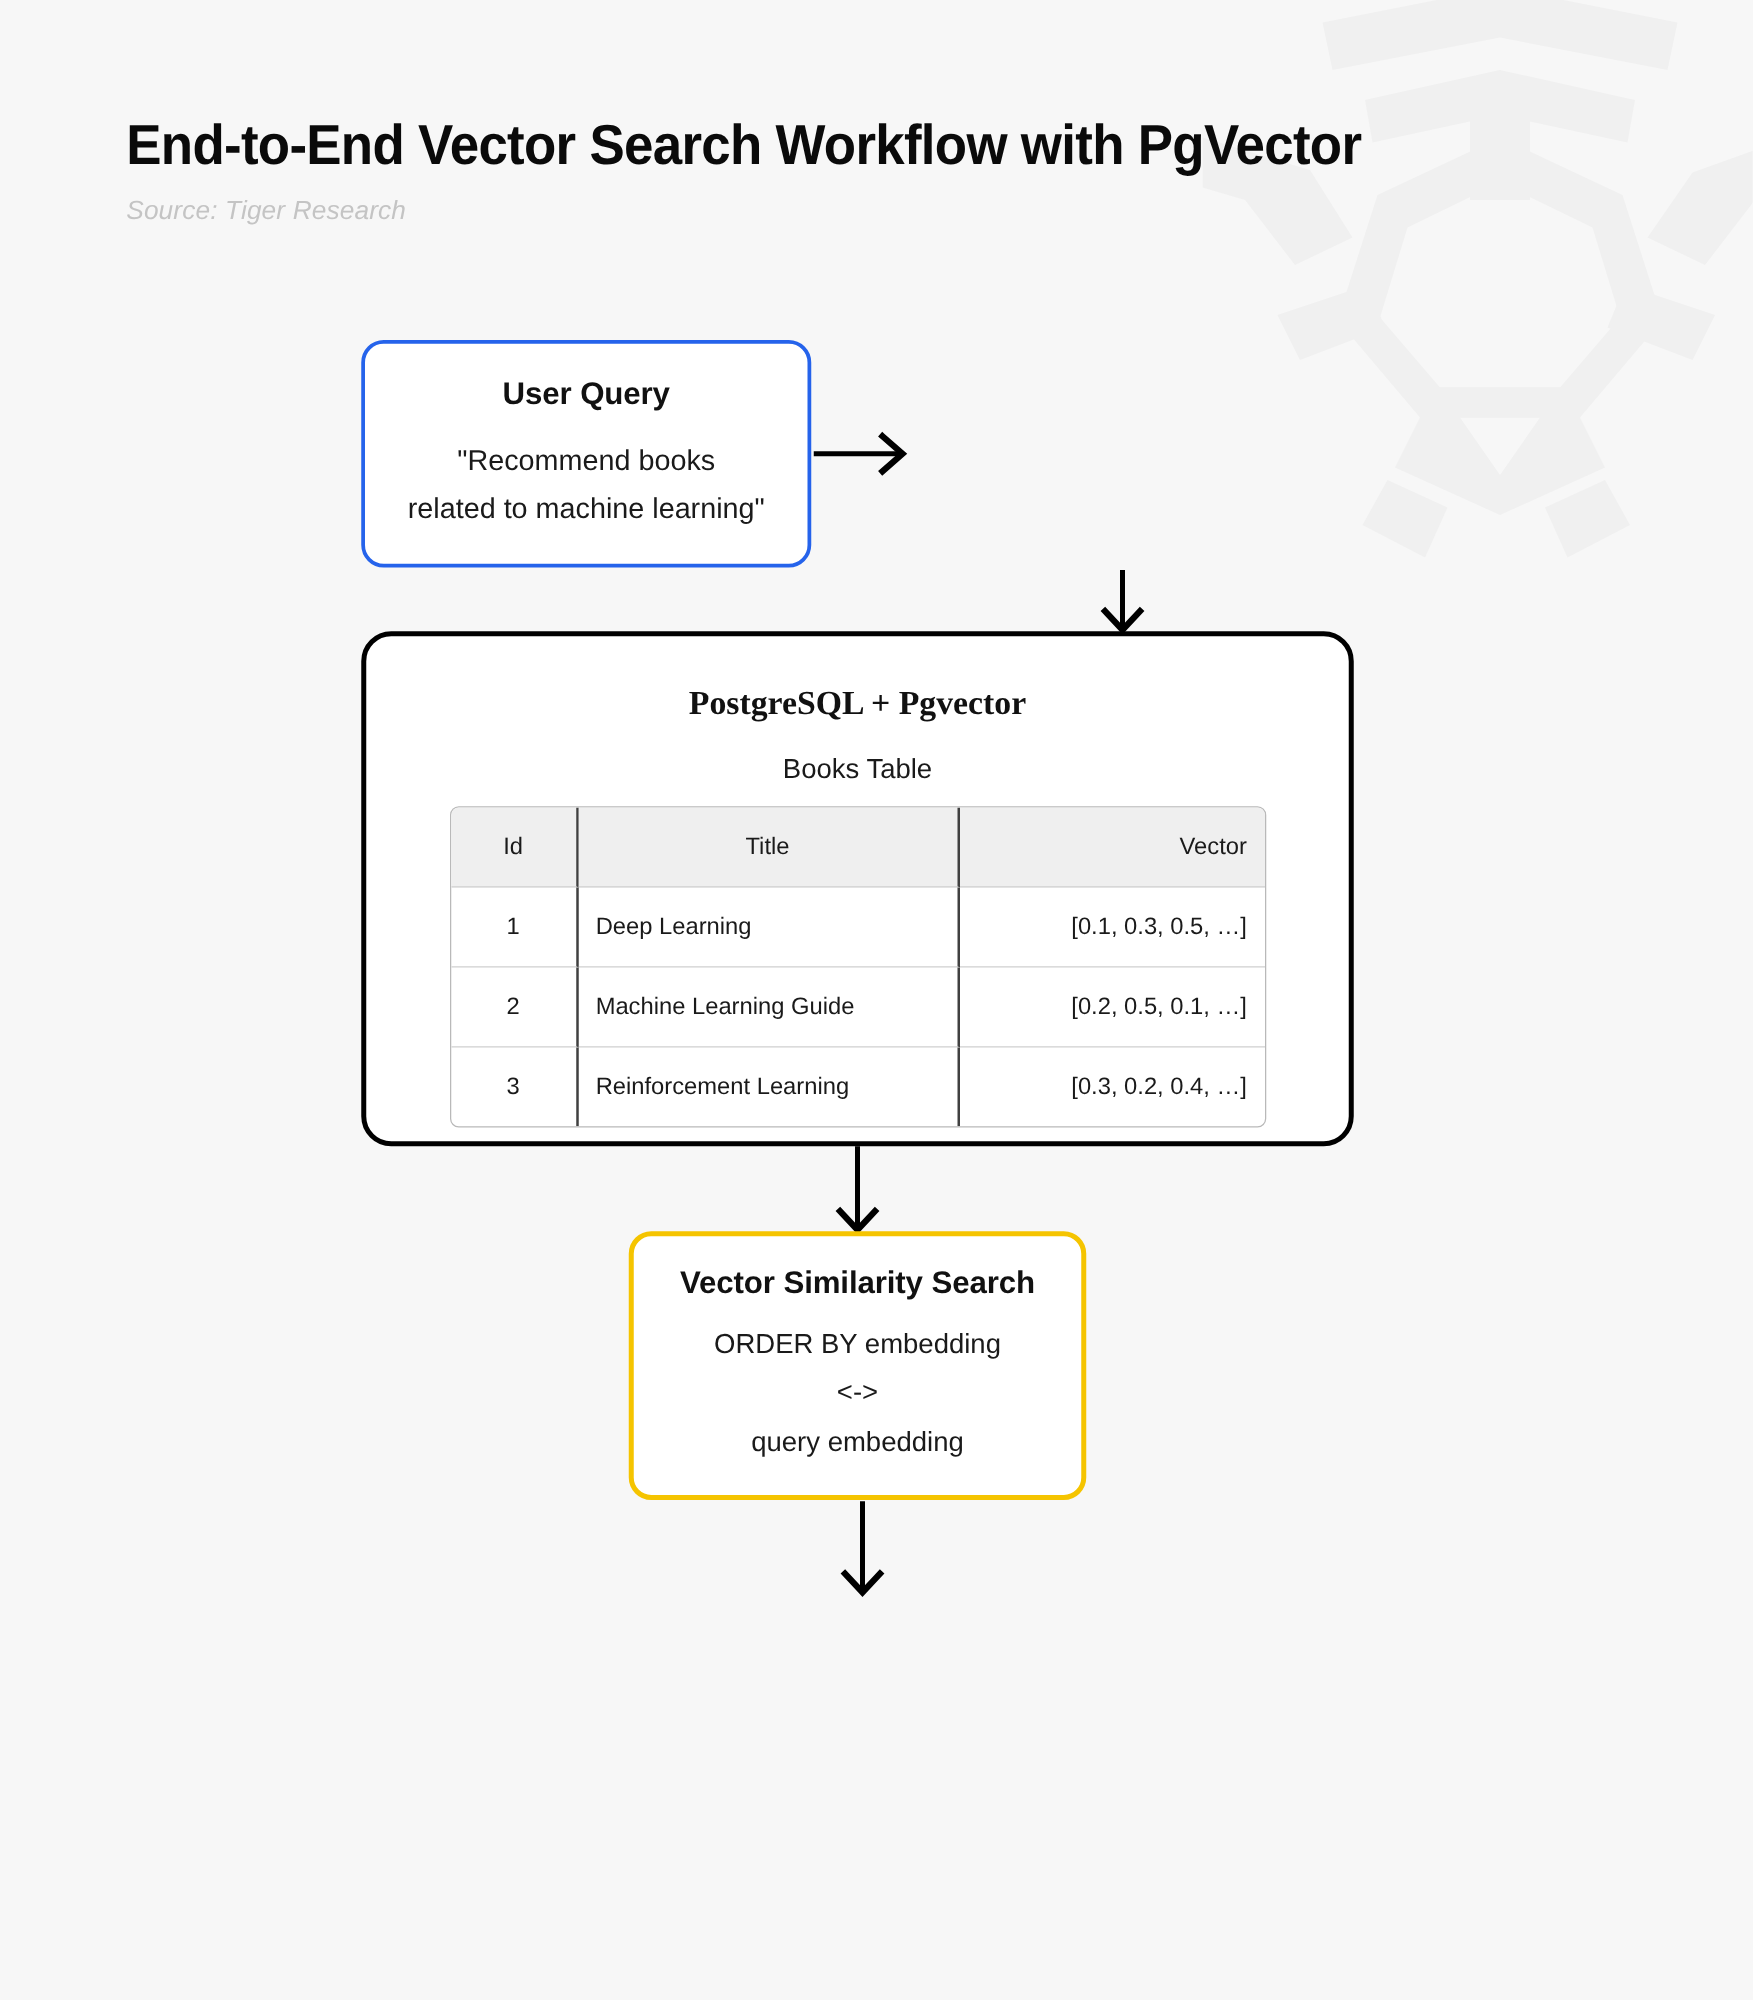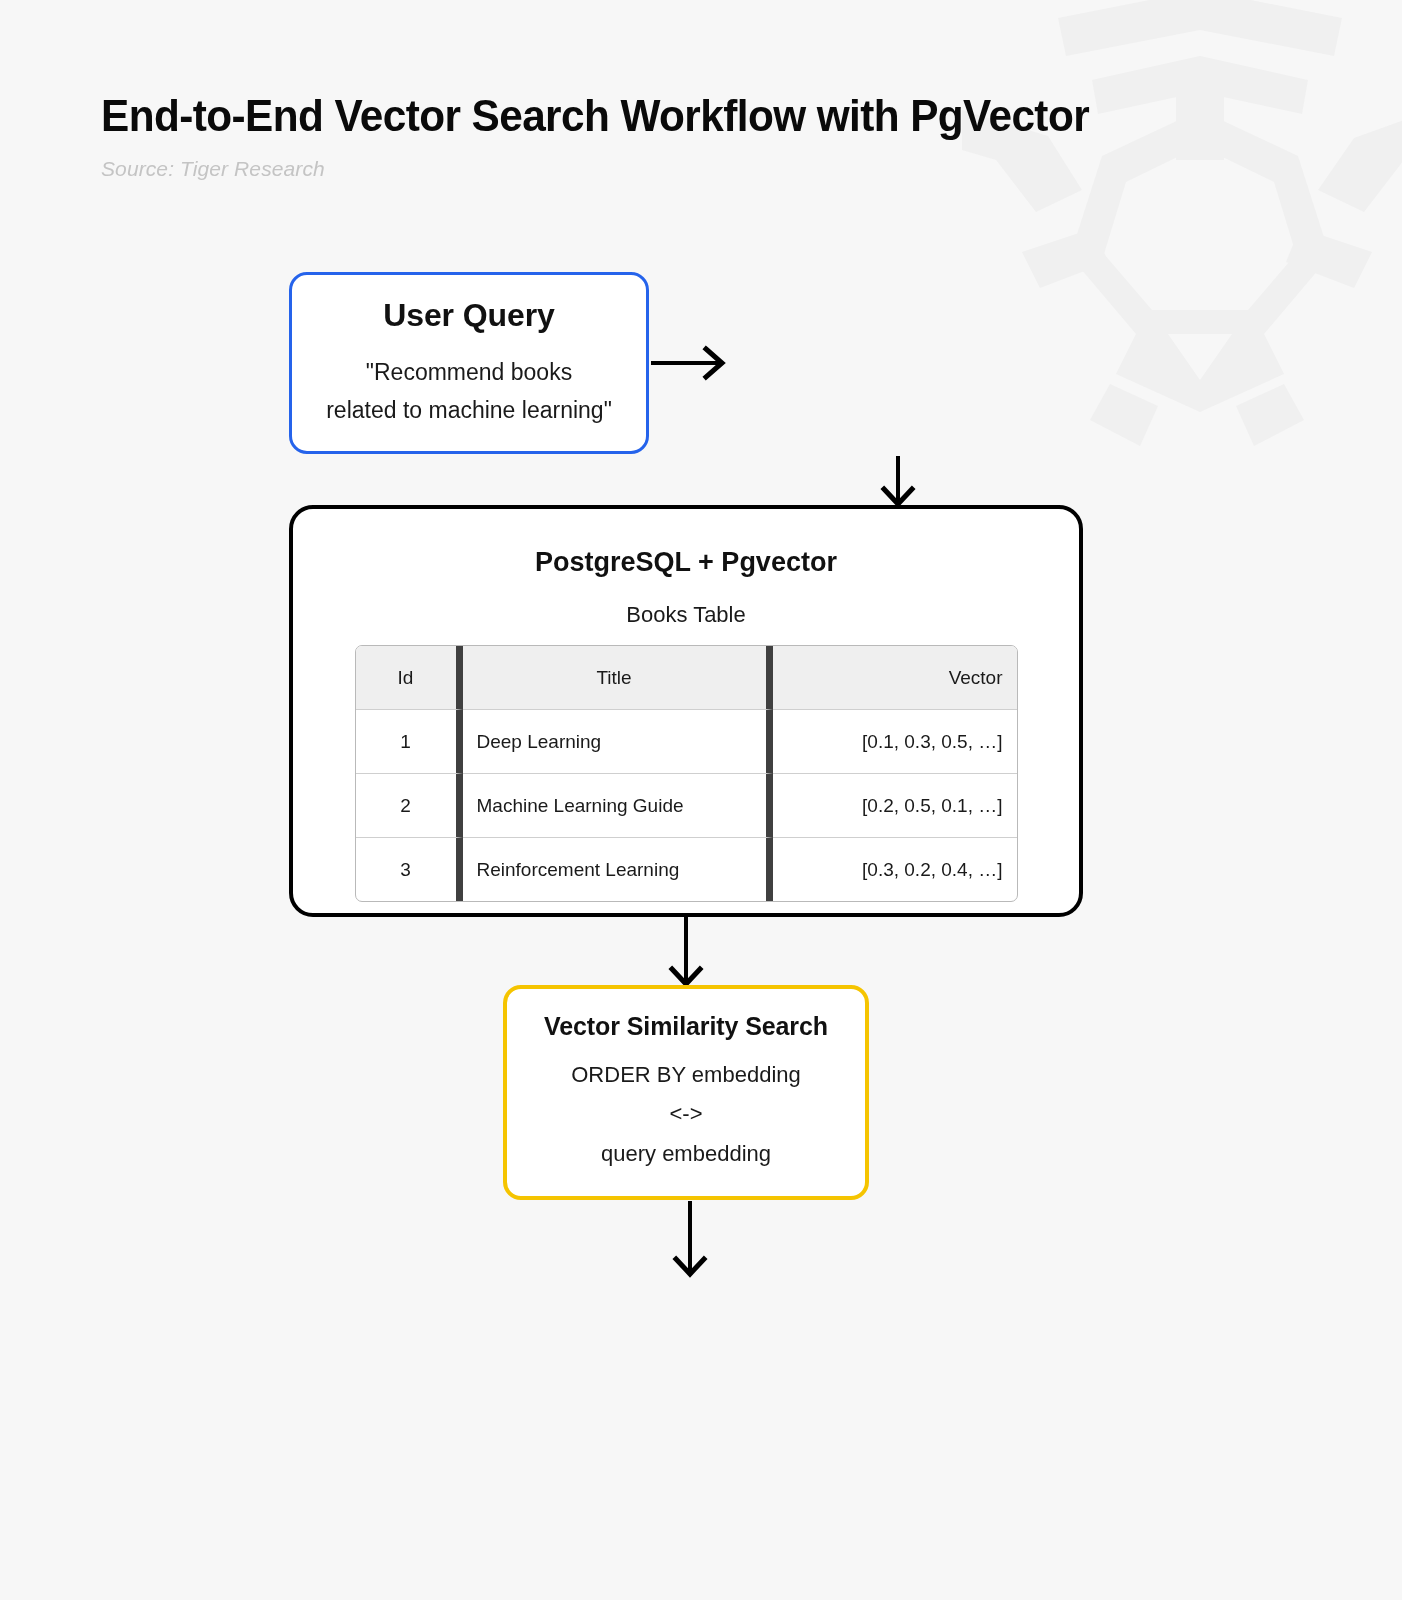--- a/index.html
+++ b/index.html
@@ -94,58 +94,58 @@
     text-align: center;
     font-weight: 400;
   }
 
   
   #node-user-query {
     left: 289px; top: 272px;
     width: 360px; height: 182px;
     border: 3px solid #2563eb;
   }
-  #node-user-query .node-title { font-size: 32px; margin-bottom: 20px; }
+  #node-user-query .node-title { font-size: 25px; margin-bottom: 20px; }
   #node-user-query .node-line { font-size: 23px; line-height: 1.62; }
 
   
   #node-embedding {
     left: 723px; top: 272px;
     width: 360px; height: 182px;
     border: 3px solid #cc2222;
   }
   #node-embedding .node-title { font-size: 25px; margin-bottom: 18px; }
   #node-embedding .node-line { font-size: 23px; }
 
   
   #node-postgres {
     left: 289px; top: 505px;
     width: 794px; height: 412px;
     border: 4px solid #000000;
     border-radius: 24px;
     justify-content: flex-start;
     padding-top: 38px;
   }
-  #postgres-title { font-size: 27px; font-weight: bold; color: #111; }
+  #postgres-title { font-size: 27px; font-weight: bold; color: #111; font-family: Liberation Serif, serif; }
   #postgres-subtitle { font-size: 22px; color: #1a1a1a; margin-top: 24px; }
 
   
   #books-table {
     margin-top: 17px;
     border-collapse: separate;
     border-spacing: 0;
     width: 563px;
     table-layout: fixed;
     border: 1px solid #b9b9b9;
     border-radius: 7px;
     overflow: hidden;
     background: #fff;
   }
   #books-table th, #books-table td {
-    border-right: 7px solid #404040;
+    border-right: 2px solid #404040;
     border-bottom: 1px solid #cfcfcf;
     font-size: 19px;
     font-weight: 400;
     color: #1a1a1a;
     height: 63px;
     padding: 0 14px;
     vertical-align: middle;
   }
   #books-table th { background: #efefef; text-align: center; }
   #books-table th:last-child, #books-table td:last-child { border-right: none; }

